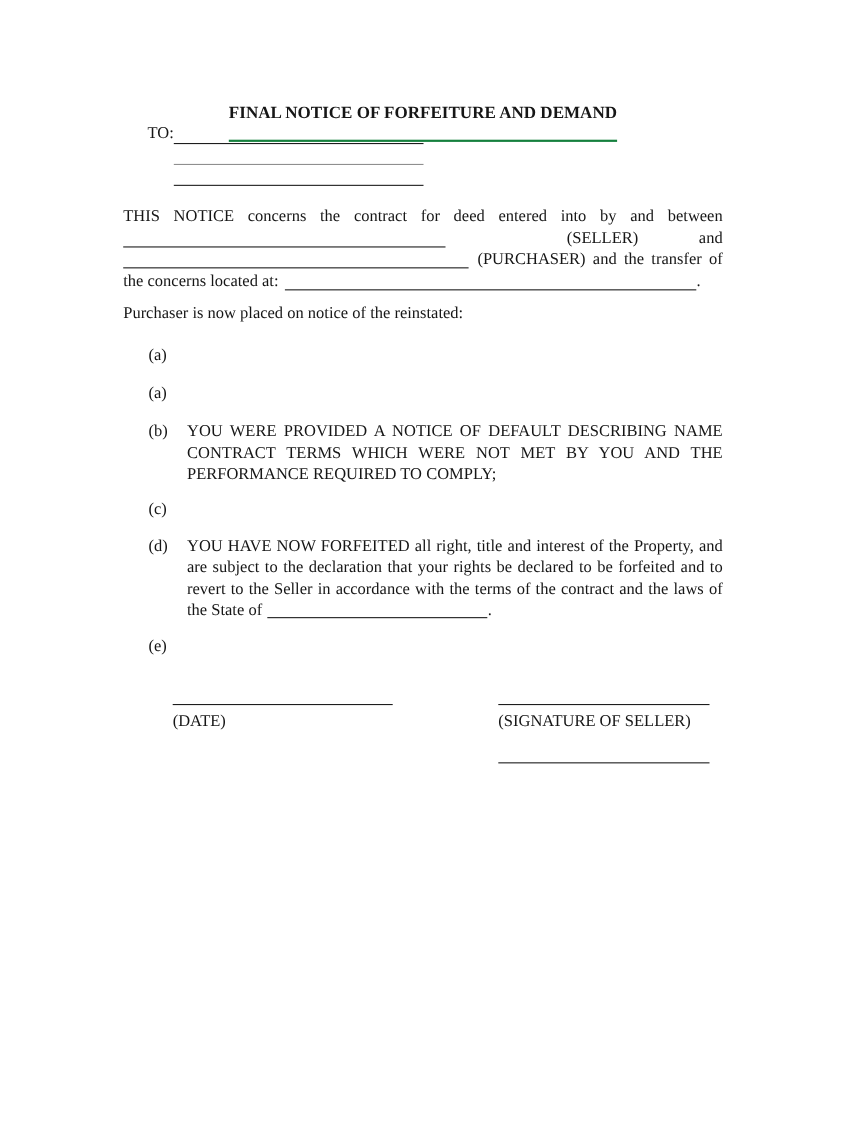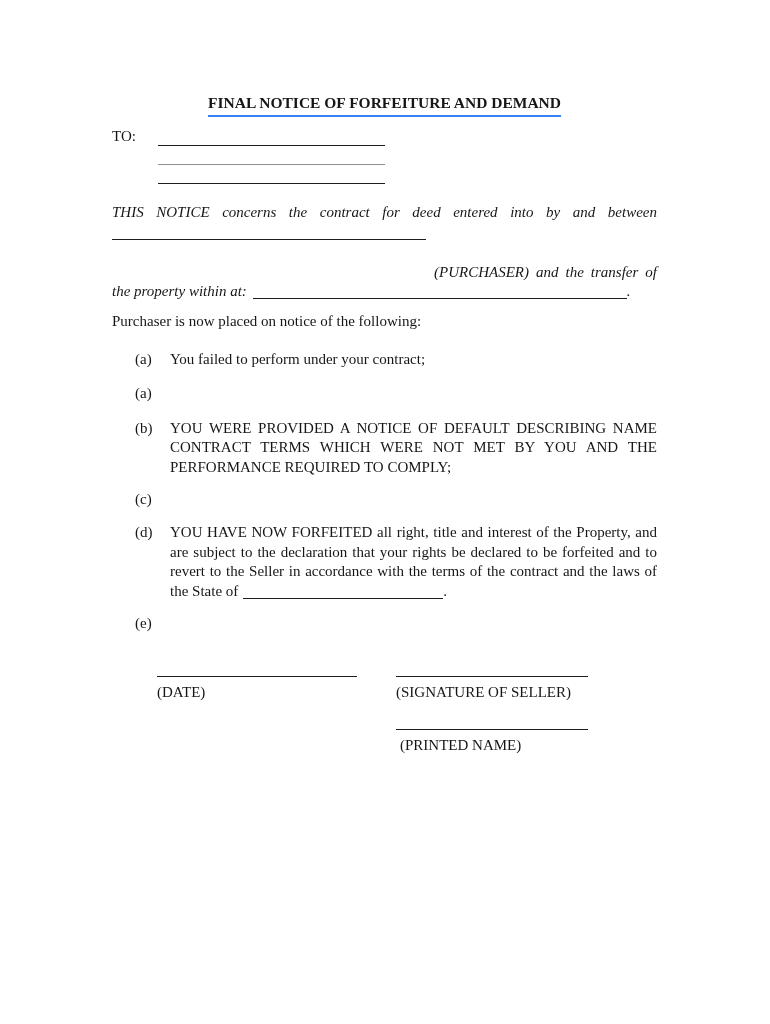--- a/index.html
+++ b/index.html
@@ -10,52 +10,52 @@
     background:#ffffff;
     padding:93px 113px 0 112px;
     font-family:"Liberation Serif","DejaVu Serif",serif;
     font-size:15px;
     line-height:19.4px;
     color:#161616;
     overflow:hidden;
   }
   
   .title{text-align:center;font-weight:bold;font-size:15.5px;line-height:19.4px;}
-  .title-line span{border-bottom:2px solid #3b82f6;padding-bottom:4px;}
+  .title-line span{border-bottom:2px solid #15803d;padding-bottom:16px;}
   
-  .to-row{display:flex;margin-top:15px;}
+  .to-row{display:flex;text-align:right;}
   .to-label{width:46px;flex:none;}
   .to-lines{display:flex;flex-direction:column;}
   .to-line{width:227px;height:18px;border-bottom:1.6px solid #1d1d1d;}
   .to-line.mid{border-bottom-color:#8f8f8f;}
   
-  .p-intro{margin-top:19px;font-style:italic;}
+  .p-intro{margin-top:19px;}
   .jline{text-align:justify;text-align-last:justify;}
   .fline{display:flex;align-items:flex-start;}
   .blank{border-bottom:1.6px solid #1d1d1d;height:16px;flex:none;}
   .b-seller{width:293px;}
   .sp2{flex-grow:2;}
   .sp1{flex-grow:1;}
   .b-purch{width:314px;margin-right:8px;}
-  .purch-rest{flex:1;text-align:justify;text-align-last:justify;margin-top:40px;}
+  .purch-rest{flex:1;text-align:justify;text-align-last:justify;}
   .b-prop{width:374px;margin-left:6px;}
   .lead{margin-top:10px;}
   
   .item{display:flex;margin-top:15px;}
   .item.first{margin-top:19px;}
   .item.m13{margin-top:13px;}
   .item.m14{margin-top:14px;}
   .item-indent{width:23px;flex:none;}
   .item-label{width:35px;flex:none;}
   .item-text{flex:1;text-align:justify;}
   .b-state{display:inline-block;width:200px;height:14px;border-bottom:1.6px solid #1d1d1d;vertical-align:-3px;margin-left:5px;}
   
   .sig-row{display:flex;margin-top:42px;}
   .sig-col-left{margin-left:45px;width:200px;flex:none;}
-  .sig-col-right{margin-left:39px;width:192px;flex:none;}
+  .sig-col-right{margin-left:96px;width:192px;flex:none;}
   .sig-rule{border-top:1.6px solid #1d1d1d;height:0;}
   .sig-label{padding-top:6px;}
   .sig-rule2{margin-top:27px;border-top:1.6px solid #1d1d1d;height:0;}
   .sig-label2{padding-top:6px;padding-left:4px;}
 </style>
 </head>
 <body>
 
 <div class="page">
 
@@ -68,36 +68,42 @@
     <div class="to-lines">
       <div class="to-line"></div>
       <div class="to-line mid"></div>
       <div class="to-line"></div>
     </div>
   </div>
 
   <div class="p-intro">
     <div class="jline">THIS NOTICE concerns the contract for deed entered into by and between</div>
     <div class="fline">
+      <div class="blank b-seller"></div>
+      <div class="sp2"></div>
+      <span>(SELLER)</span>
+      <div class="sp1"></div>
+      <span>and</span>
+    </div>
+    <div class="fline">
       <div class="blank b-purch"></div>
       <div class="purch-rest">(PURCHASER) and the transfer of</div>
     </div>
     <div class="fline">
-      <span>the property within at:</span>
+      <span>the concerns located at:</span>
       <div class="blank b-prop"></div>
       <span>.</span>
     </div>
   </div>
 
-  <div class="lead">Purchaser is now placed on notice of the following:</div>
+  <div class="lead">Purchaser is now placed on notice of the reinstated:</div>
 
   <div class="item first">
     <div class="item-indent"></div>
     <div class="item-label">(a)</div>
-    <div class="item-text">You failed to perform under your contract;</div>
   </div>
 
   <div class="item">
     <div class="item-indent"></div>
     <div class="item-label">(a)</div>
   </div>
 
   <div class="item">
     <div class="item-indent"></div>
     <div class="item-label">(b)</div>
@@ -122,17 +128,16 @@
 
   <div class="sig-row">
     <div class="sig-col-left">
       <div class="sig-rule"></div>
       <div class="sig-label">(DATE)</div>
     </div>
     <div class="sig-col-right">
       <div class="sig-rule"></div>
       <div class="sig-label">(SIGNATURE OF SELLER)</div>
       <div class="sig-rule2"></div>
-      <div class="sig-label2">(PRINTED NAME)</div>
     </div>
   </div>
 
 </div>
 
 </body></html>

